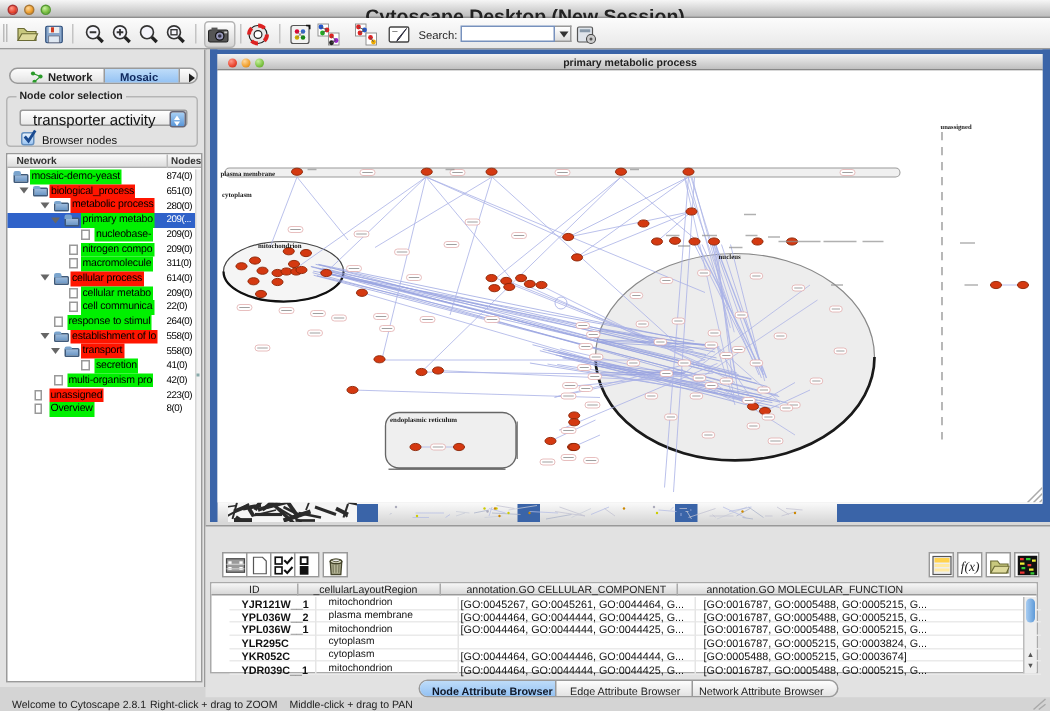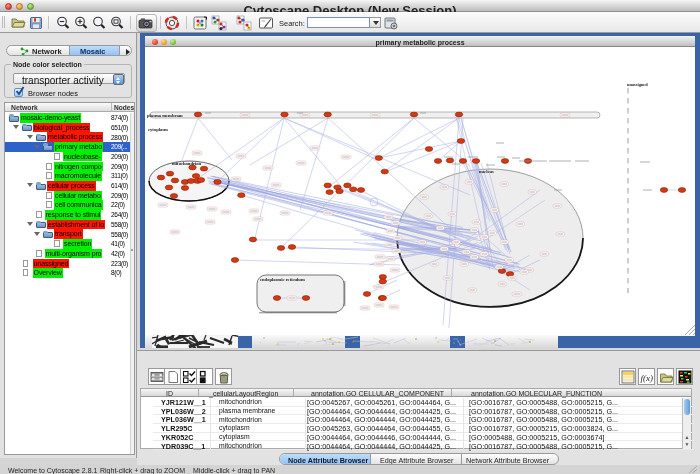--- a/index.html
+++ b/index.html
@@ -780,21 +780,20 @@
         </div>
         <div style="position:absolute;left:0;top:17.4px;width:100%;height:8.7px;border-bottom:0.5px solid #eaeaea;text-decoration:underline;">
           <span style="position:absolute;left:8px;top:0;font-weight:bold;font-size:7.2px;">YPL036W__1</span>
           <span style="position:absolute;left:66px;top:0.3px;font-size:6.8px;">mitochondrion</span>
           <span style="position:absolute;left:154px;top:0;">[GO:0044464, GO:0044444, GO:0044425, G...</span>
           <span style="position:absolute;left:316px;top:0;">[GO:0016787, GO:0005488, GO:0005215, G...</span>
         </div>
         <div style="position:absolute;left:0;top:26.1px;width:100%;height:8.7px;border-bottom:0.5px solid #eaeaea;">
           <span style="position:absolute;left:8px;top:0;font-weight:bold;font-size:7.2px;">YLR295C</span>
           <span style="position:absolute;left:66px;top:0.3px;font-size:6.8px;">cytoplasm</span>
-          <span style="position:absolute;left:154px;top:0;">[GO:0045263, GO:0044464, GO:0044455, G...</span>
           <span style="position:absolute;left:316px;top:0;text-align:right;">[GO:0016787, GO:0005215, GO:0003824, G...</span>
         </div>
         <div style="position:absolute;left:0;top:34.8px;width:100%;height:8.7px;border-bottom:0.5px solid #eaeaea;">
           <span style="position:absolute;left:8px;top:0;font-weight:bold;font-size:7.2px;">YKR052C</span>
           <span style="position:absolute;left:66px;top:0.3px;font-size:6.8px;">cytoplasm</span>
           <span style="position:absolute;left:154px;top:0;">[GO:0044464, GO:0044446, GO:0044444, G...</span>
           <span style="position:absolute;left:316px;top:0;">[GO:0005488, GO:0005215, GO:0003674]</span>
         </div>
         <div style="position:absolute;left:0;top:43.5px;width:100%;height:8.7px;border-bottom:0.5px solid #eaeaea;">
           <span style="position:absolute;left:8px;top:0;font-weight:bold;font-size:7.2px;">YDR039C__1</span>

